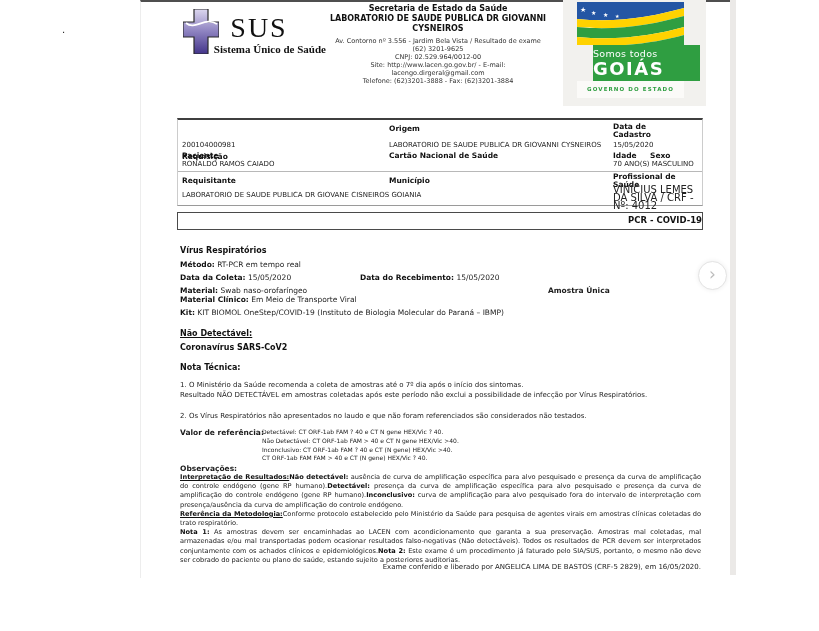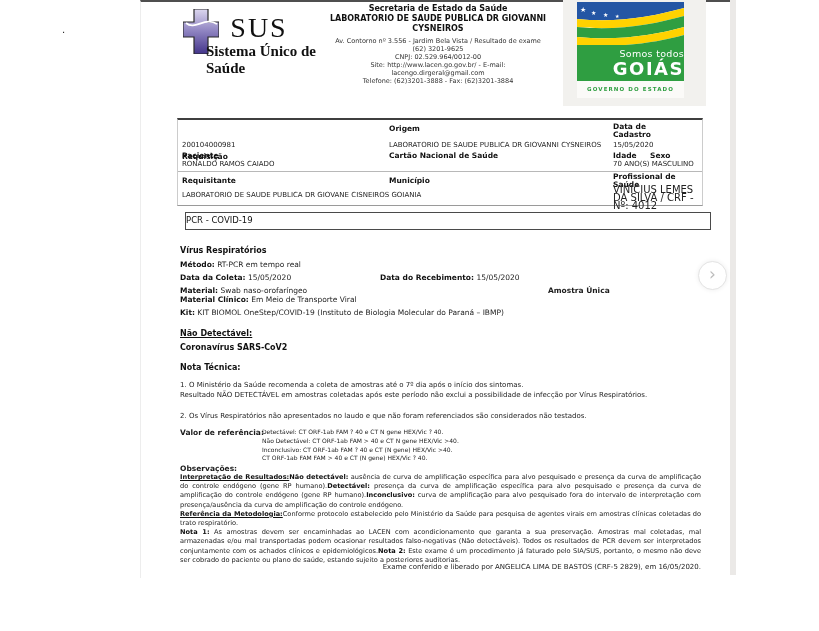--- a/index.html
+++ b/index.html
@@ -9,47 +9,47 @@
     -webkit-font-smoothing:antialiased;
   }
   .abs{position:absolute;}
   
   #sheet{left:140px;top:0;width:590px;height:576px;background:#fff;
     border-top:2px solid #4f4f4f;border-left:1px solid #ededed;}
   #scroll-strip{left:730px;top:0;width:6px;height:575px;background:#ebe9e7;}
   
   #goias-block{left:563px;top:0;width:143px;height:106px;background:#f2f1ee;}
   #goias-logo{left:577px;top:2px;width:107px;height:96px;}
-  #goias-green{position:absolute;left:0;top:43px;width:107px;height:36px;background:#2f9e41;text-align:right;color:#fff;}
+  #goias-green{position:absolute;left:16px;top:43px;width:107px;height:36px;background:#2f9e41;text-align:left;color:#fff;}
   #goias-tagline{font-size:9.5px;margin-top:3px;letter-spacing:.3px;}
   #goias-name{font-size:18px;font-weight:bold;letter-spacing:1.5px;margin-top:-1px;}
   #goias-gov{position:absolute;left:0;top:79px;width:107px;height:17px;background:#fbfaf8;
     color:#2f9e41;font-size:5.5px;font-weight:bold;letter-spacing:1.1px;text-align:center;line-height:17px;}
   #sus-cross{left:183px;top:9px;}
   #sus-acronym{left:221px;top:12px;width:76px;text-align:center;font-family:"Liberation Serif",serif;
     font-size:28px;letter-spacing:2px;color:#111;}
-  #sus-subtitle{left:206px;top:43px;width:120px;text-align:left;font-family:"Liberation Serif",serif;
-    font-size:15px;font-weight:bold;color:#111;}
+  #sus-subtitle{left:206px;top:43px;width:120px;text-align:right;font-family:"Liberation Serif",serif;
+    font-size:11px;font-weight:bold;color:#111;}
   #header-center{left:312px;top:4px;width:252px;text-align:center;}
   .hc-bold{font-size:8px;font-weight:bold;line-height:10px;color:#111;}
   .hc-small{font-size:6.5px;line-height:8px;color:#333;}
   #header-address{margin-top:3px;}
   .stray{left:62px;top:24px;font-size:10px;color:#222;}
   
   #info-table{left:177px;top:118px;width:524px;height:85px;
     border-top:2px solid #3f3f3f;border-bottom:1px solid #9a9a9a;
     border-left:1px solid #cccccc;border-right:1px solid #cccccc;}
   #info-table .sep{position:absolute;left:0;top:51px;width:100%;height:1px;background:#b8b8b8;}
   .cell{position:absolute;font-size:7.5px;white-space:nowrap;}
   .cell.lbl{font-weight:bold;color:#111;}
   .cell.val{font-size:7px;color:#222;}
   .wrap{white-space:normal;line-height:8px;}
   
   #pcr-box{left:177px;top:212px;width:524px;height:16px;border:1px solid #4a4a4a;
-    text-align:left;font-size:8.5px;font-weight:normal;line-height:15px;color:#111;margin-left:8px;}
+    text-align:right;font-size:8.5px;font-weight:bold;line-height:15px;color:#111;}
   .line{position:absolute;font-size:7.5px;white-space:nowrap;color:#1c1c1c;}
   .line b{color:#111;}
   .h-bold{font-weight:bold;font-size:8px;color:#111;}
   .note-line{font-size:7px;}
   .ul{text-decoration:underline;}
   #valor-lines{left:262px;top:428px;font-size:6px;line-height:8.8px;color:#222;}
   #obs-block{left:180px;top:473px;width:521px;font-size:6.6px;line-height:9.2px;
     text-align:justify;color:#1c1c1c;}
   #obs-block b{color:#111;}
   #footer-line{left:177px;top:563px;width:524px;text-align:right;font-size:7px;color:#222;}
@@ -137,21 +137,21 @@
   <div class="cell val wrap" style="left:435px;top:66px;width:95px;font-size:10px;">VINICIUS LEMES DA SILVA / CRF - Nº: 4012</div>
 </div>
 
 <div class="abs" id="pcr-box">PCR - COVID-19</div>
 
 <div class="line h-bold" style="left:180px;top:246px;">Vírus Respiratórios</div>
 
 <div class="line" style="left:180px;top:260px;"><b>Método:</b><span> RT-PCR em tempo real</span></div>
 
 <div class="line" style="left:180px;top:273px;"><b>Data da Coleta:</b><span> 15/05/2020</span></div>
-<div class="line" style="left:380px;top:273px;text-align:right;"><b>Data do Recebimento:</b><span> 15/05/2020</span></div>
+<div class="line" style="left:360px;top:273px;text-align:right;"><b>Data do Recebimento:</b><span> 15/05/2020</span></div>
 
 <div class="line" style="left:180px;top:286px;"><b>Material:</b><span> Swab naso-orofaríngeo</span></div>
 <div class="line" style="left:548px;top:286px;font-weight:bold;">Amostra Única</div>
 <div class="line" style="left:180px;top:295px;"><b>Material Clínico:</b><span> Em Meio de Transporte Viral</span></div>
 
 <div class="line" style="left:180px;top:308px;"><b>Kit:</b><span> KIT BIOMOL OneStep/COVID-19 (Instituto de Biologia Molecular do Paraná – IBMP)</span></div>
 
 <div class="line h-bold ul" style="left:180px;top:329px;">Não Detectável:</div>
 <div class="line h-bold" style="left:180px;top:343px;text-align:center;">Coronavírus SARS-CoV2</div>
 

